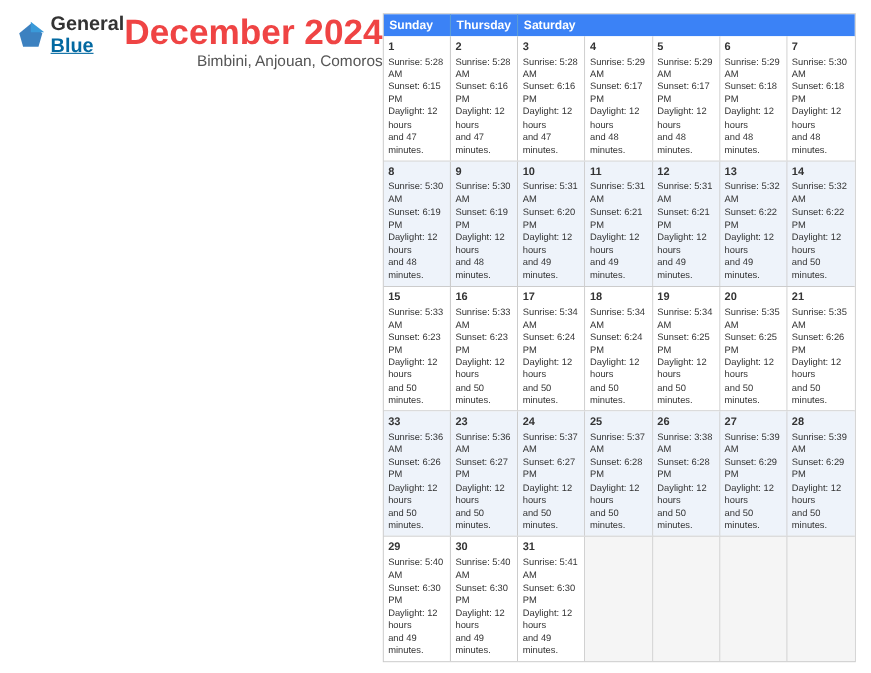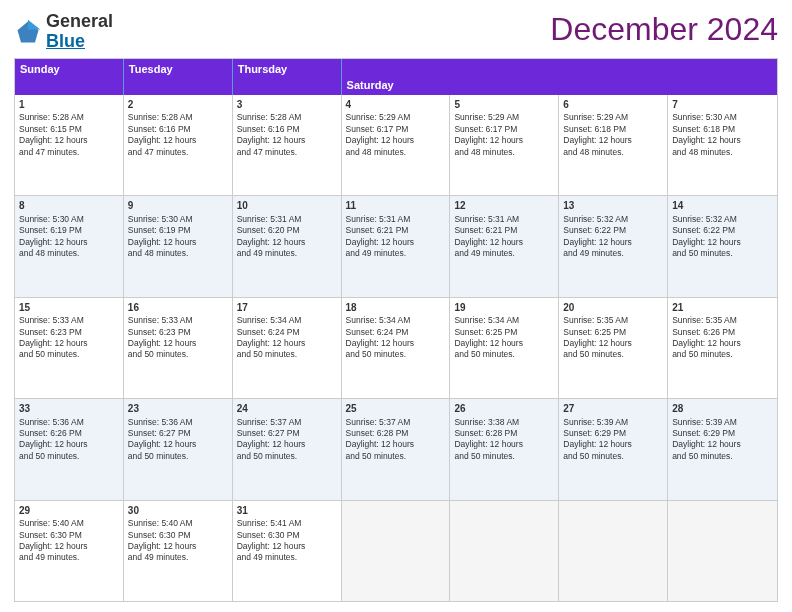--- a/index.html
+++ b/index.html
@@ -8,21 +8,21 @@
       background: #fff;
       width: 792px;
       height: 612px;
       overflow: hidden;
     }
     .container {
       width: 792px;
       height: 612px;
       padding: 12px 14px 10px 14px;
       display: flex;
-      flex-direction: column;
+      flex-direction: row;
     }
     .header-row {
       display: flex;
       justify-content: space-between;
       align-items: flex-start;
       margin-bottom: 6px;
     }
     .logo {
       display: flex;
       align-items: center;
@@ -37,49 +37,49 @@
     .logo-text .blue { display: block; color: #0369a1; text-decoration: underline; }
     .logo-icon {
       width: 28px;
       height: 28px;
     }
     .title-block {
       text-align: right;
     }
     .month-title {
       font-size: 32px;
-      font-weight: normal;
-      color: #701a75;
+      font-weight: bold;
+      color: #ef4444;
       line-height: 1.1;
       text-align: right;
     }
     .subtitle {
       font-size: 14px;
       color: #555;
     }
     .calendar {
       flex: 1;
       display: flex;
       flex-direction: column;
       border: 1px solid #ccc;
     }
     .day-headers {
       display: grid;
       grid-template-columns: repeat(7, 1fr);
-      background: #6d28d9;
+      background: #3b82f6;
     }
     .day-header {
       color: #fff;
       font-size: 11px;
       font-weight: bold;
       padding: 4px 5px;
       text-align: left;
       border-right: 1px solid #5a9cd6;
     }
-    .day-header:last-child { border-right: none; margin-top: 16px; }
+    .day-header:last-child { border-right: none; }
     .weeks {
       display: flex;
       flex-direction: column;
       flex: 1;
     }
     .week-row {
       display: grid;
       grid-template-columns: repeat(7, 1fr);
       flex: 1;
       border-top: 1px solid #ccc;
@@ -114,27 +114,27 @@
         <polygon points="16,4 28,14 24,28 8,28 4,14" fill="#1a6bb5" opacity="0.85"></polygon>
         <polygon points="16,2 30,13 16,13" fill="#3a9ad9"></polygon>
       </svg>
       <div class="logo-text">
         <span class="general">General</span>
         <span class="blue">Blue</span>
       </div>
     </div>
     <div class="title-block">
       <div class="month-title">December 2024</div>
+      <div class="subtitle">Bimbini, Anjouan, Comoros</div>
     </div>
   </div>
 
   <div class="calendar">
     <div class="day-headers" id="day-headers-container">
         <div class="day-header">Sunday</div>
-        <div class="day-header">Tuesday</div>
         <div class="day-header">Thursday</div>
         <div class="day-header">Saturday</div>
       </div>
     <div class="weeks" id="weeks-container">
         <div class="week-row">
           <div class="day-cell">
             <span class="day-num">1</span>
             <div>Sunrise: 5:28 AM</div>
             <div>Sunset: 6:15 PM</div>
             <div>Daylight: 12 hours</div>

